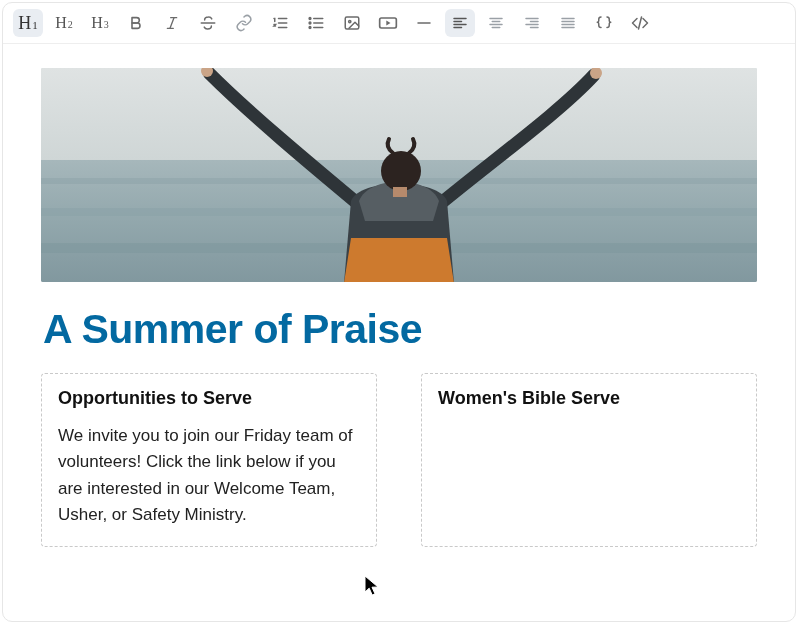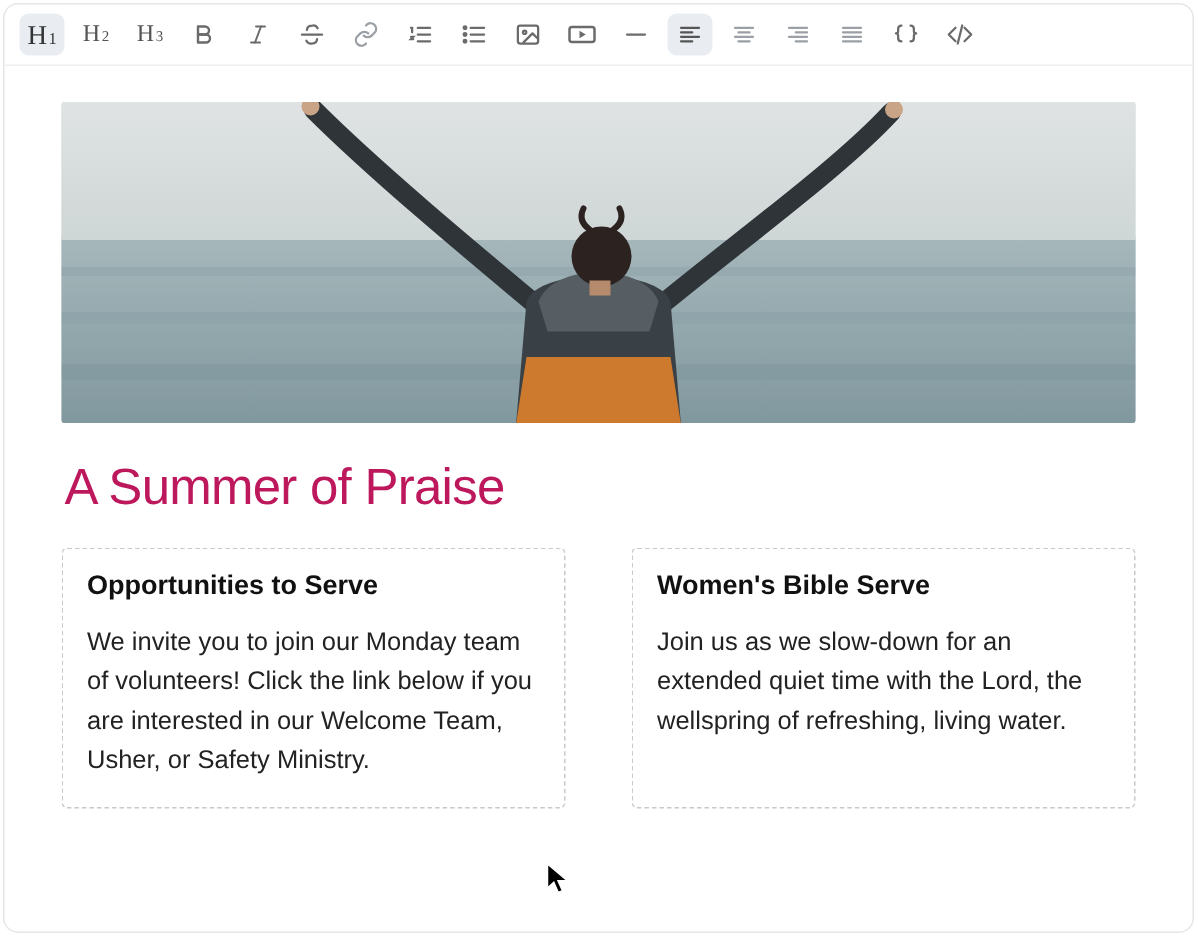--- a/index.html
+++ b/index.html
@@ -64,25 +64,25 @@
   }
   .hero {
     width: 100%;
     height: 214px;
     border-radius: 2px;
     overflow: hidden;
     position: relative;
     background: linear-gradient(180deg,#d7ddde 0%,#cfd6d7 42%, #9fb1b6 42%, #8aa1a8 100%);
   }
   .title {
-    font-size: 34px;
-    font-weight: 400;
+    font-size: 41px;
+    font-weight: 700;
     letter-spacing: -0.5px;
     margin: 24px 2px 20px 2px;
-    color: #be185d;
+    color: #0369a1;
   }
   .columns {
     display: flex;
     gap: 44px;
     justify-content: center;
   }
   .cell {
     flex: 1;
     border: 1.5px dashed #c9c9c9;
     border-radius: 4px;
@@ -297,25 +297,24 @@
           <rect x="-6" y="-36" width="14" height="10" fill="#b68a6c"></rect>
         </g>
       </svg>
     </div>
 
     <div class="title">A Summer of Praise</div>
 
     <div class="columns">
       <div class="cell">
         <h3>Opportunities to Serve</h3>
-        <p>We invite you to join our Monday team of volunteers! Click the link below if you are interested in our Welcome Team, Usher, or Safety Ministry.</p>
+        <p>We invite you to join our Friday team of volunteers! Click the link below if you are interested in our Welcome Team, Usher, or Safety Ministry.</p>
       </div>
       <div class="cell">
         <h3>Women's Bible Serve</h3>
-        <p>Join us as we slow-down for an extended quiet time with the Lord, the wellspring of refreshing, living water.</p>
       </div>
     </div>
 
   </div>
 </div>
 
 <svg class="cursor" width="18" height="22" viewBox="0 0 18 22">
   <path d="M1 1 L1 17 L5.2 13.2 L8.2 20 L11 18.8 L8 12.2 L14 12 Z" fill="#000" stroke="#fff" stroke-width="1"></path>
 </svg>
 

